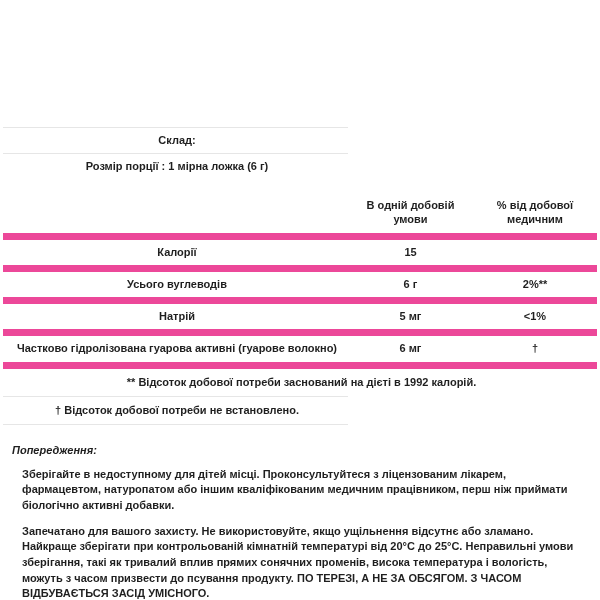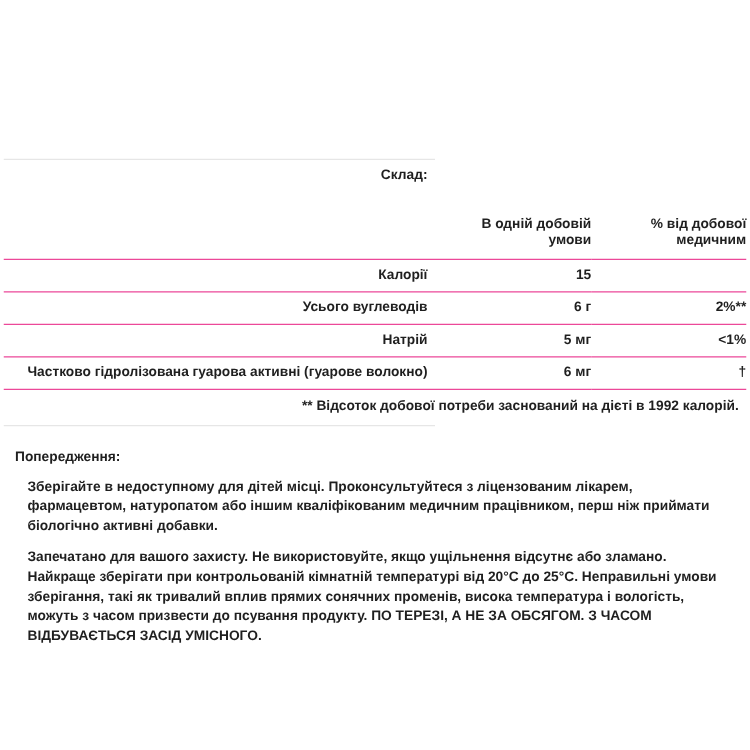--- a/index.html
+++ b/index.html
@@ -29,33 +29,33 @@
     border-collapse: collapse;
     table-layout: fixed;
     font-size: 11px;
     line-height: 1.2;
   }
 
   .facts-table td,
   .facts-table th {
     padding: 6px 0 6px 0;
     vertical-align: top;
-    text-align: right;
+    text-align: center;
     font-weight: bold;
     font-size: 11px;
     color: #1f1f1f;
   }
 
   .col-name  { width: 345px; padding-right: 6px !important; }
   .col-amt   { width: 125px; }
   .col-dv    { width: 124px; }
 
   
   .rule-short td.col-name { border-top: 1px solid #e6e6e6; }
-  .rule-full  > td        { border-top: 1px solid #ec4899; }
+  .rule-full  > td        { border-top: 7px solid #ec4899; }
 
   .cell-indent { padding-left: 9px !important; }
 
   .head-row td {
     padding-top: 10px;
     padding-bottom: 7px;
   }
 
   .spacer-row td { height: 10px; padding: 0; }
 
@@ -68,20 +68,21 @@
   .warning {
     padding: 0 6px 0 3px;
     margin-top: 19px;
   }
   .warning-title {
     font-size: 11px;
     font-weight: bold;
     color: #1f1f1f;
     margin: 0 0 11px 0;
     padding-left: 6px;
+    font-style: italic;
   }
   .warning-body {
     font-size: 11px;
     font-weight: bold;
     line-height: 1.42;
     color: #1f1f1f;
     margin: 0;
     padding-left: 6px;
   }
   .warning-body p {
@@ -103,20 +104,25 @@
       <col class="col-dv">
     </colgroup>
     <tbody>
 
       <tr class="rule-short">
         <td class="col-name cell-indent">Склад:</td>
         <td class="col-amt"></td>
         <td class="col-dv"></td>
       </tr>
 
+      <tr class="rule-short">
+        <td class="col-name cell-indent">Розмір порції : 1 мірна ложка (6 г)</td>
+        <td class="col-amt"></td>
+        <td class="col-dv"></td>
+      </tr>
 
 
       <tr class="spacer-row">
         <td class="col-name"></td>
         <td class="col-amt"></td>
         <td class="col-dv"></td>
       </tr>
 
       <tr class="head-row">
         <td class="col-name cell-indent"></td>
@@ -146,20 +152,25 @@
       <tr class="rule-full">
         <td class="col-name cell-indent">Частково гідролізована гуарова активні (гуарове волокно)</td>
         <td class="col-amt">6 мг</td>
         <td class="col-dv">†</td>
       </tr>
 
       <tr class="rule-full note-row">
         <td class="col-name cell-indent" colspan="3">** Відсоток добової потреби заснований на дієті в 1992 калорій.</td>
       </tr>
 
+      <tr class="rule-short note-row">
+        <td class="col-name cell-indent">† Відсоток добової потреби не встановлено.</td>
+        <td class="col-amt"></td>
+        <td class="col-dv"></td>
+      </tr>
 
       <tr class="rule-short">
         <td class="col-name" style="padding:0;height:0;"></td>
         <td class="col-amt" style="padding:0;height:0;"></td>
         <td class="col-dv" style="padding:0;height:0;"></td>
       </tr>
 
     </tbody>
   </table>
 

